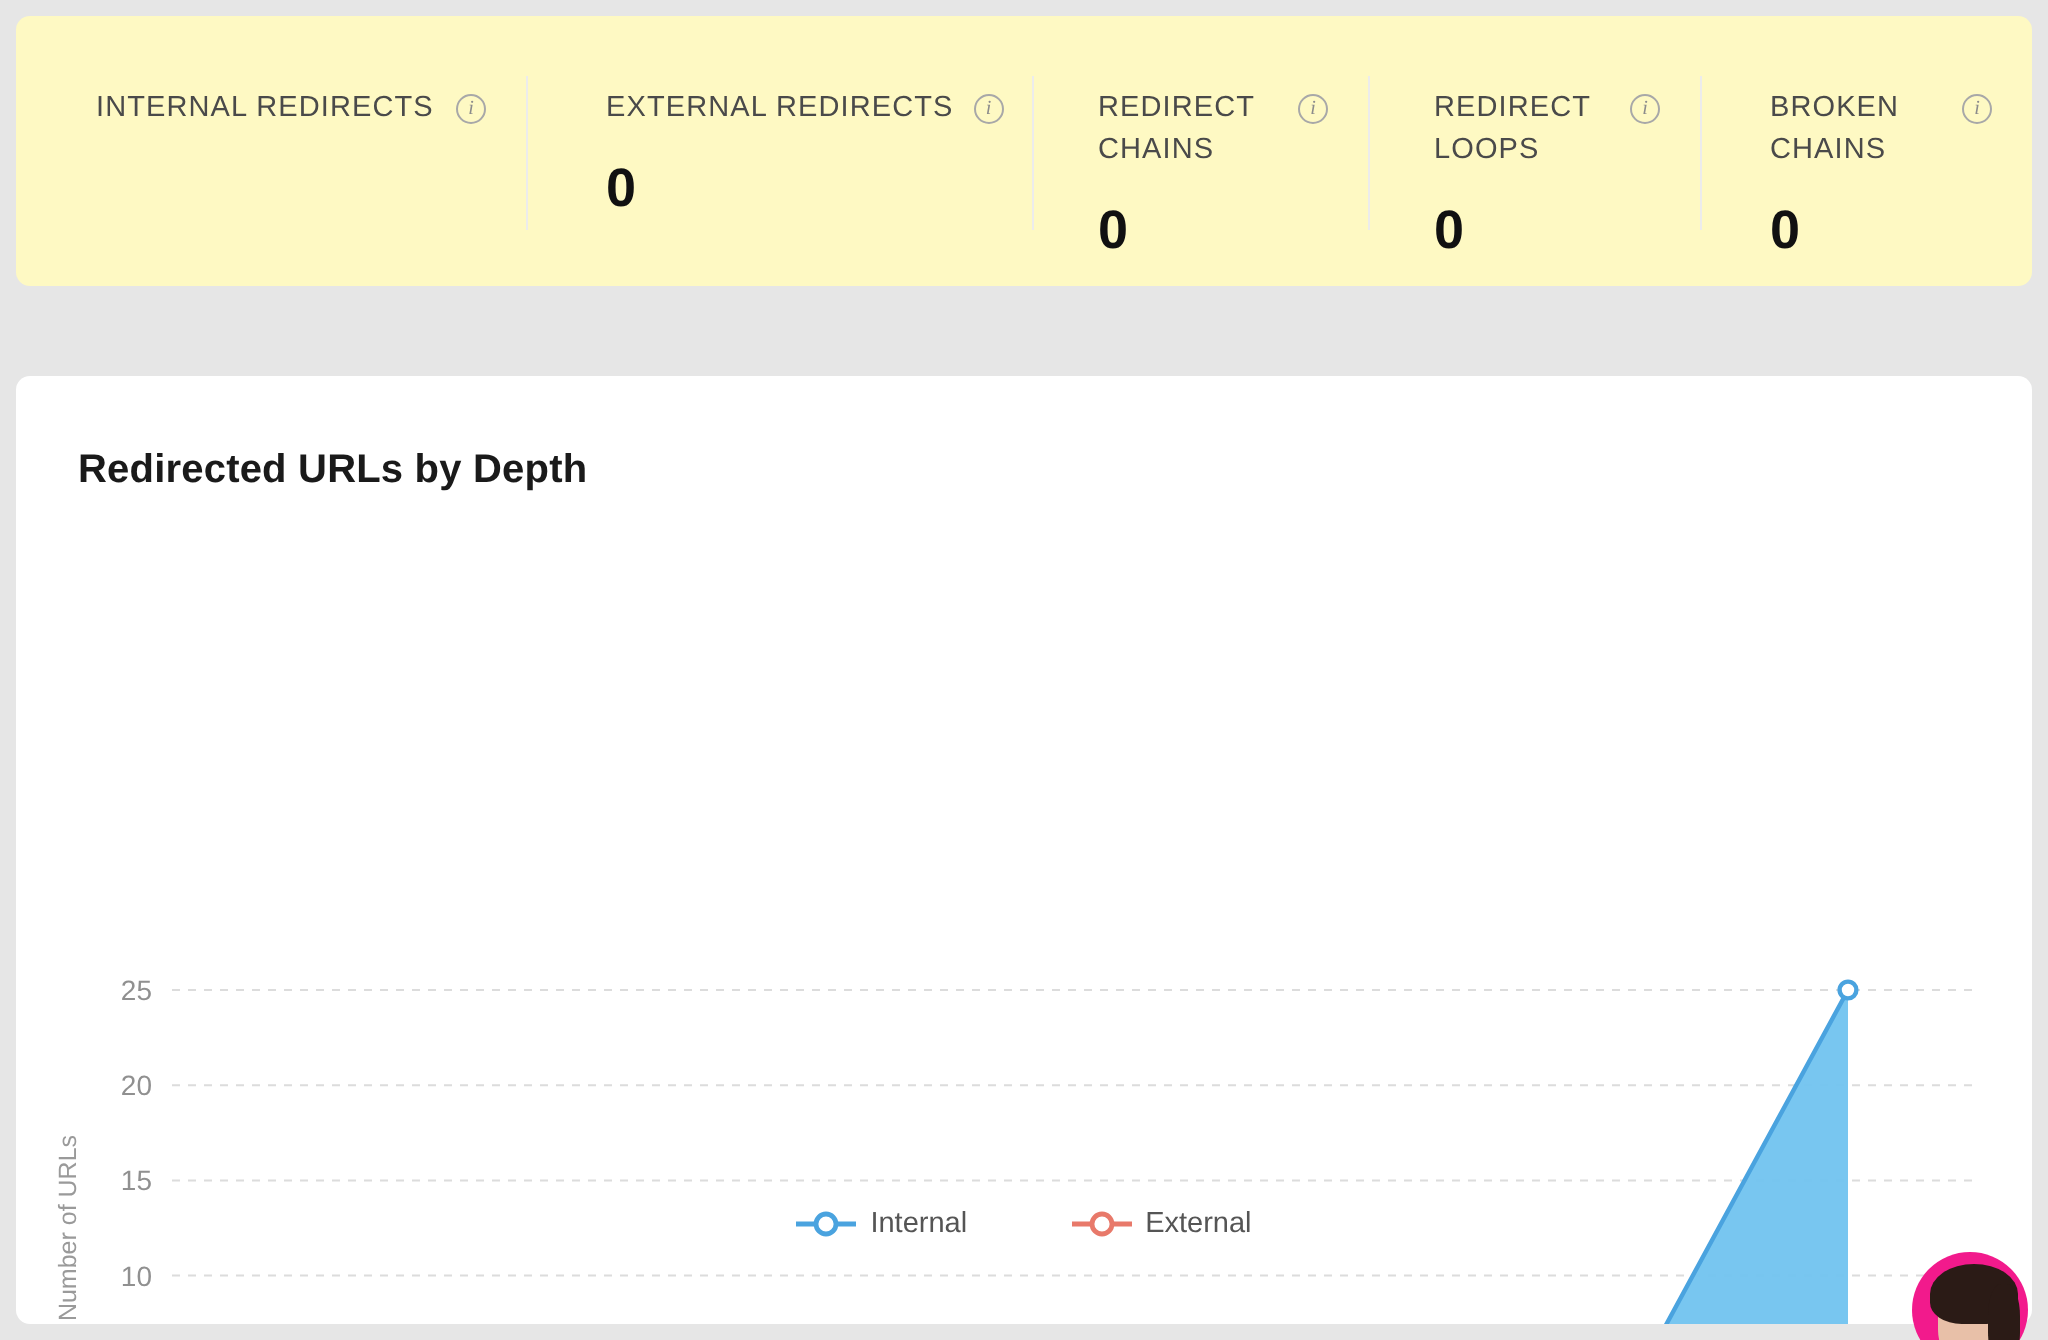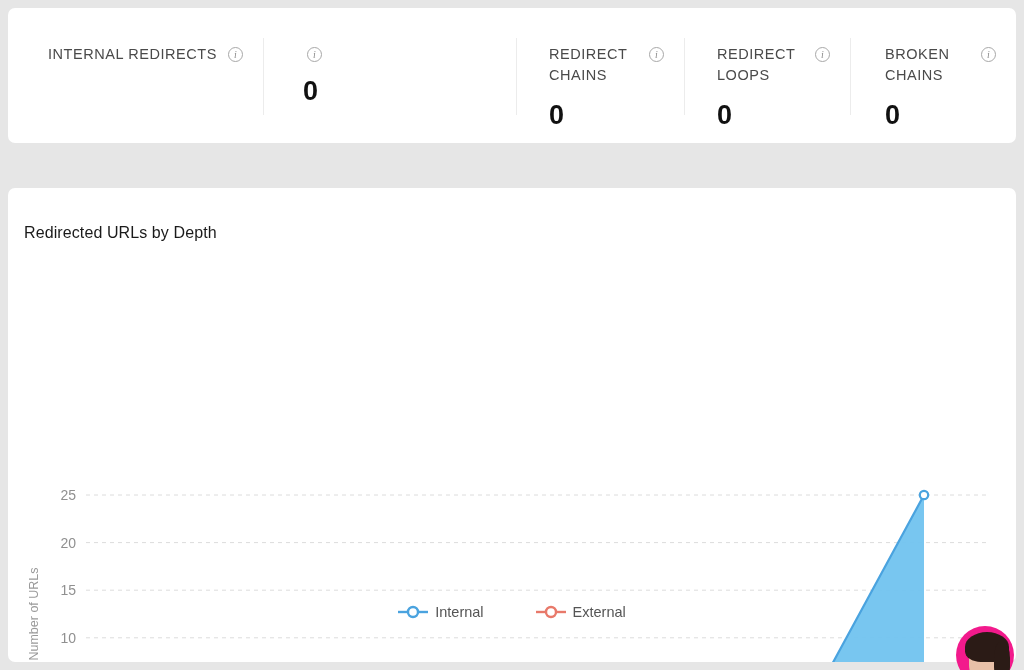--- a/index.html
+++ b/index.html
@@ -8,21 +8,21 @@
     background: #e6e6e6;
     font-family: "Liberation Sans", sans-serif;
     overflow: hidden;
   }
   .page { width: 1024px; height: 670px; position: relative; background: #e6e6e6; }
 
   
   .kpi-card {
     position: absolute;
     left: 8px; top: 8px; width: 1008px; height: 135px;
-    background: #ffffff;
+    background: #fef9c3;
     border-radius: 7px;
     display: flex;
     align-items: stretch;
     overflow: hidden;
   }
   .kpi-item {
     position: relative;
     display: flex;
     flex-direction: column;
     justify-content: flex-start;
@@ -83,23 +83,23 @@
   
   .chart-card {
     position: absolute;
     left: 8px; top: 188px; width: 1008px; height: 474px;
     background: #ffffff;
     border-radius: 7px;
     overflow: hidden;
   }
   .chart-title {
     position: absolute;
-    left: 16px; top: 36px;
-    font-size: 16px;
-    font-weight: normal;
+    left: 31px; top: 36px;
+    font-size: 20px;
+    font-weight: bold;
     color: #1a1a1a;
     letter-spacing: 0.1px;
   }
   .plot-wrap { position: absolute; left: 0; top: 0; width: 1008px; height: 474px; }
   .plot-svg { position: absolute; left: 0; top: 0; }
 
   .axis-text { font-family: "Liberation Sans", sans-serif; fill: #909090; }
   .tick-label { font-size: 14px; }
   .axis-title { font-size: 12.5px; fill: #9a9a9a; }
 
@@ -155,20 +155,21 @@
     <div class="kpi-item w1">
       <div class="kpi-head">
         <span class="kpi-label">INTERNAL REDIRECTS</span>
         <span class="info-icon">i</span>
       </div>
     </div>
 
     <div class="kpi-item w2">
       <div class="kpi-divider"></div>
       <div class="kpi-head">
+        <span class="kpi-label">EXTERNAL REDIRECTS</span>
         <span class="info-icon">i</span>
       </div>
       <div class="kpi-value">0</div>
     </div>
 
     <div class="kpi-item w3">
       <div class="kpi-divider"></div>
       <div class="kpi-head">
         <span class="kpi-label">REDIRECT
 CHAINS</span>

